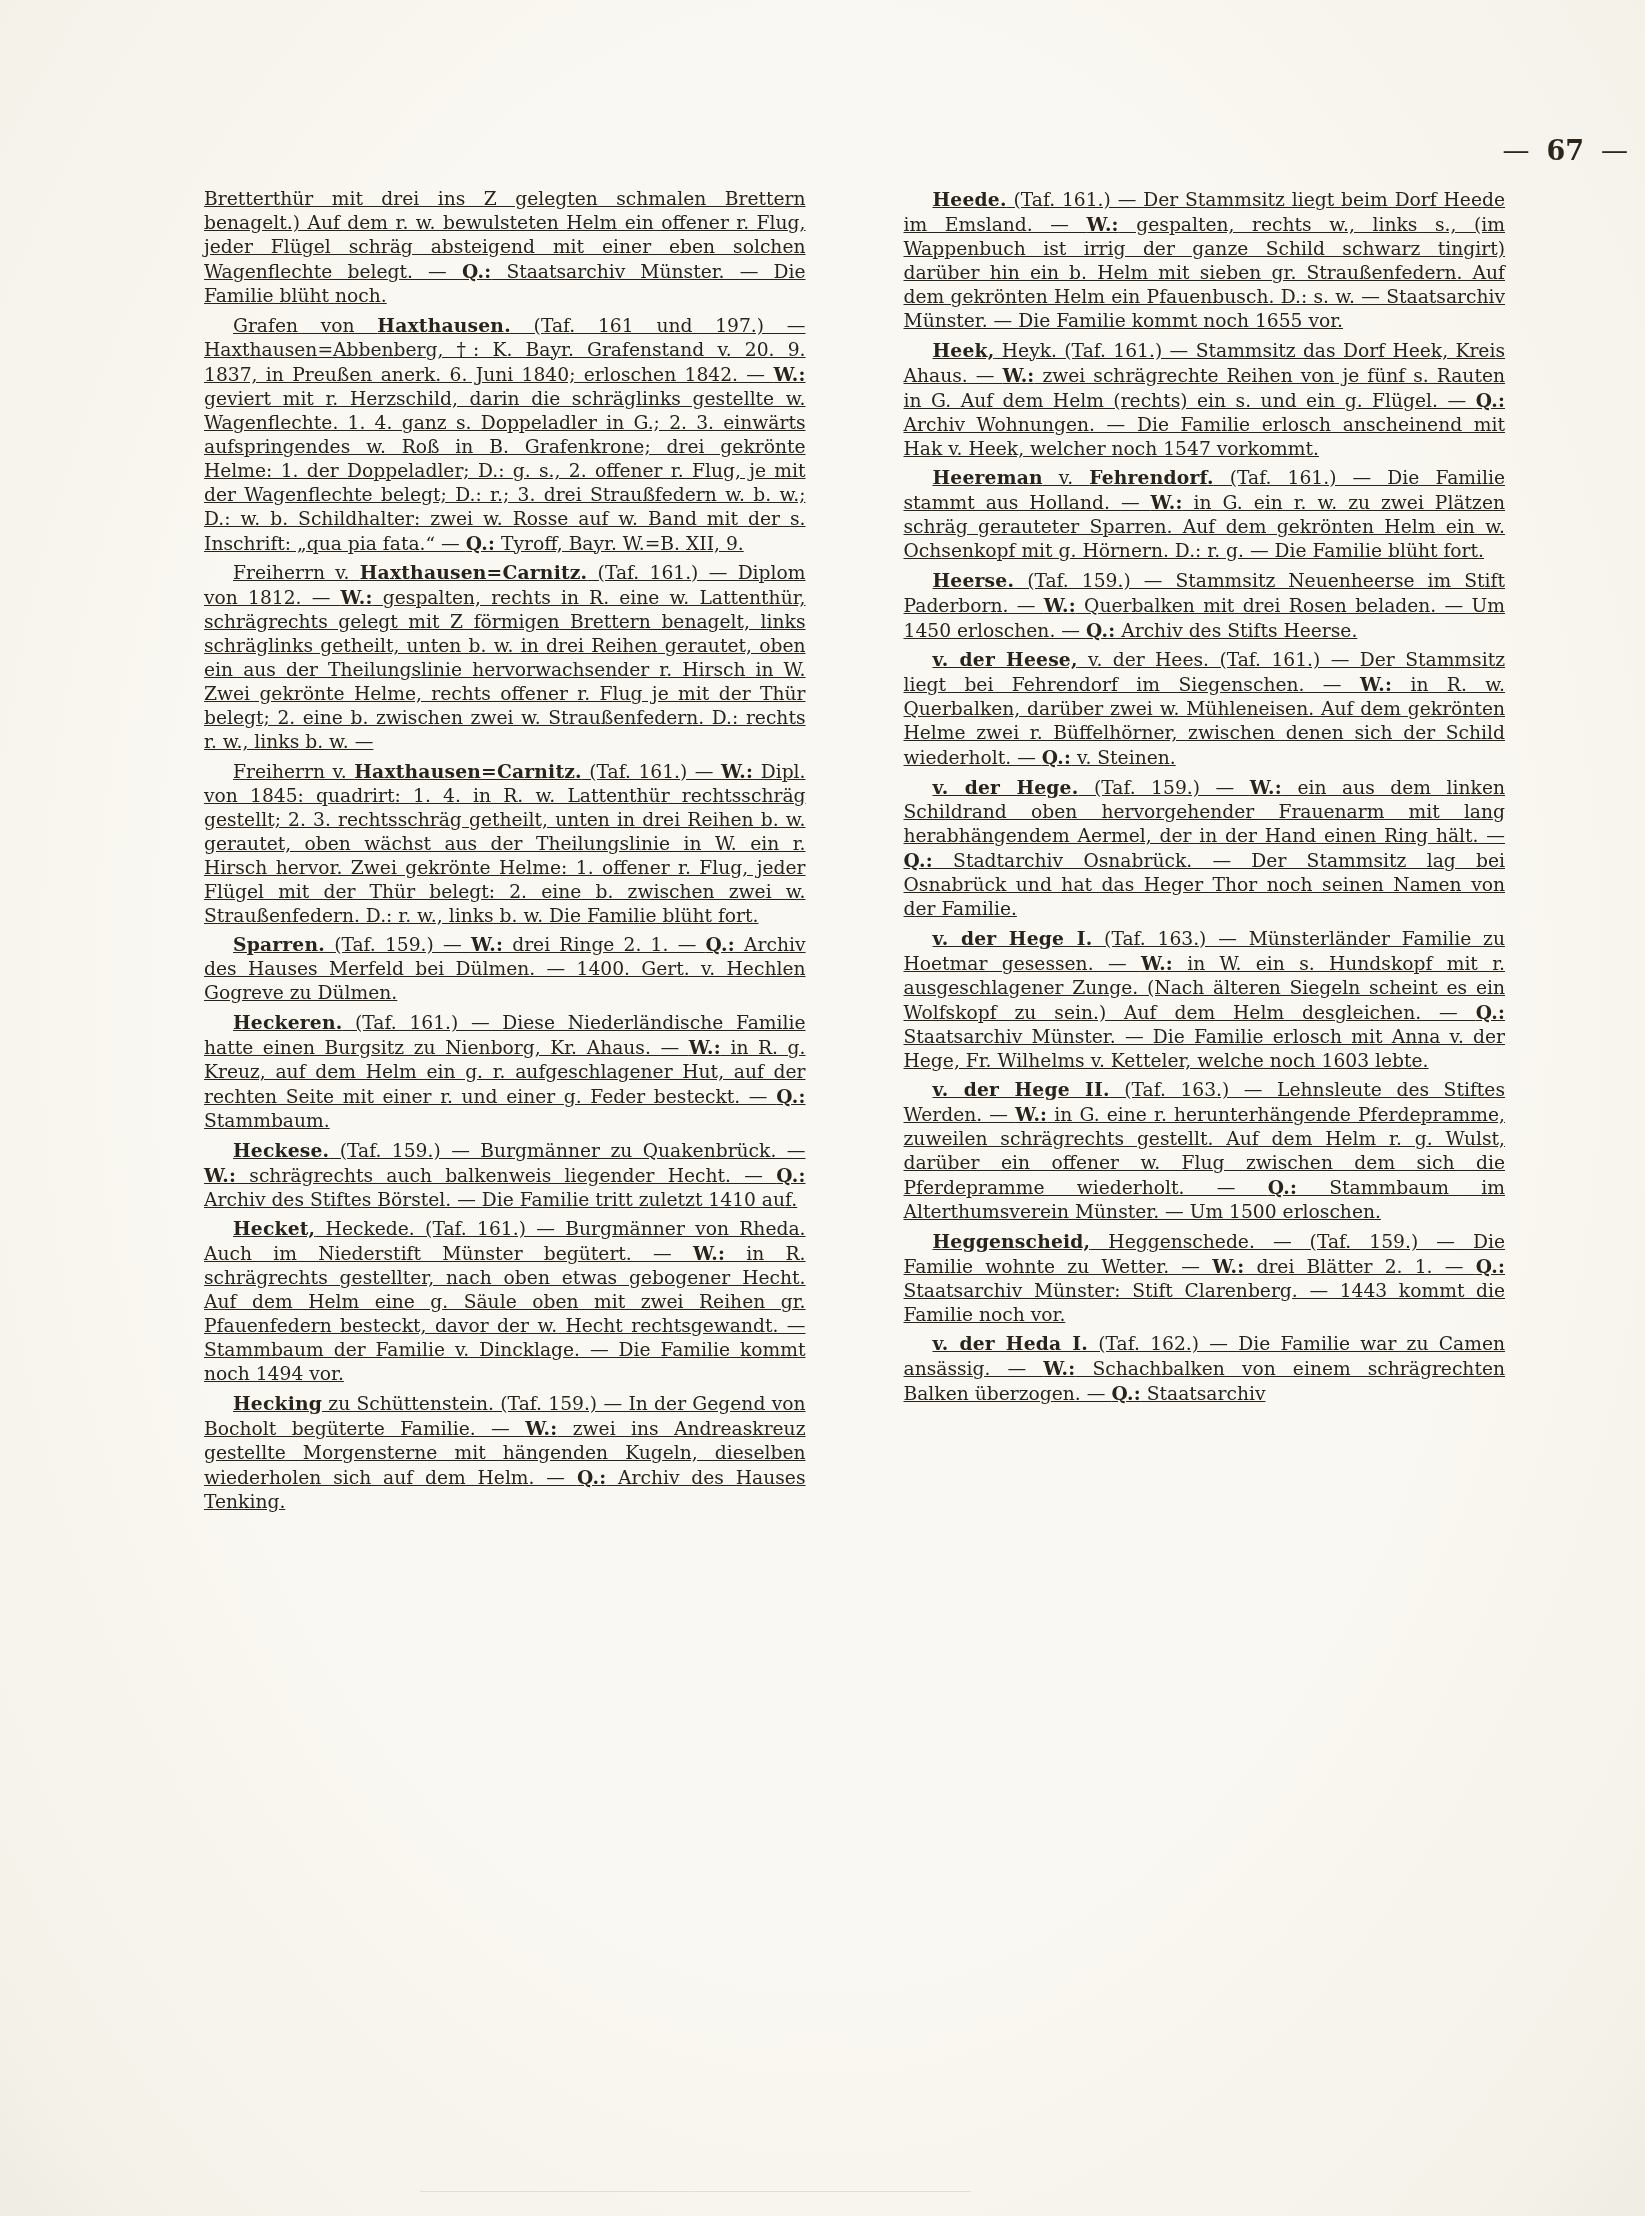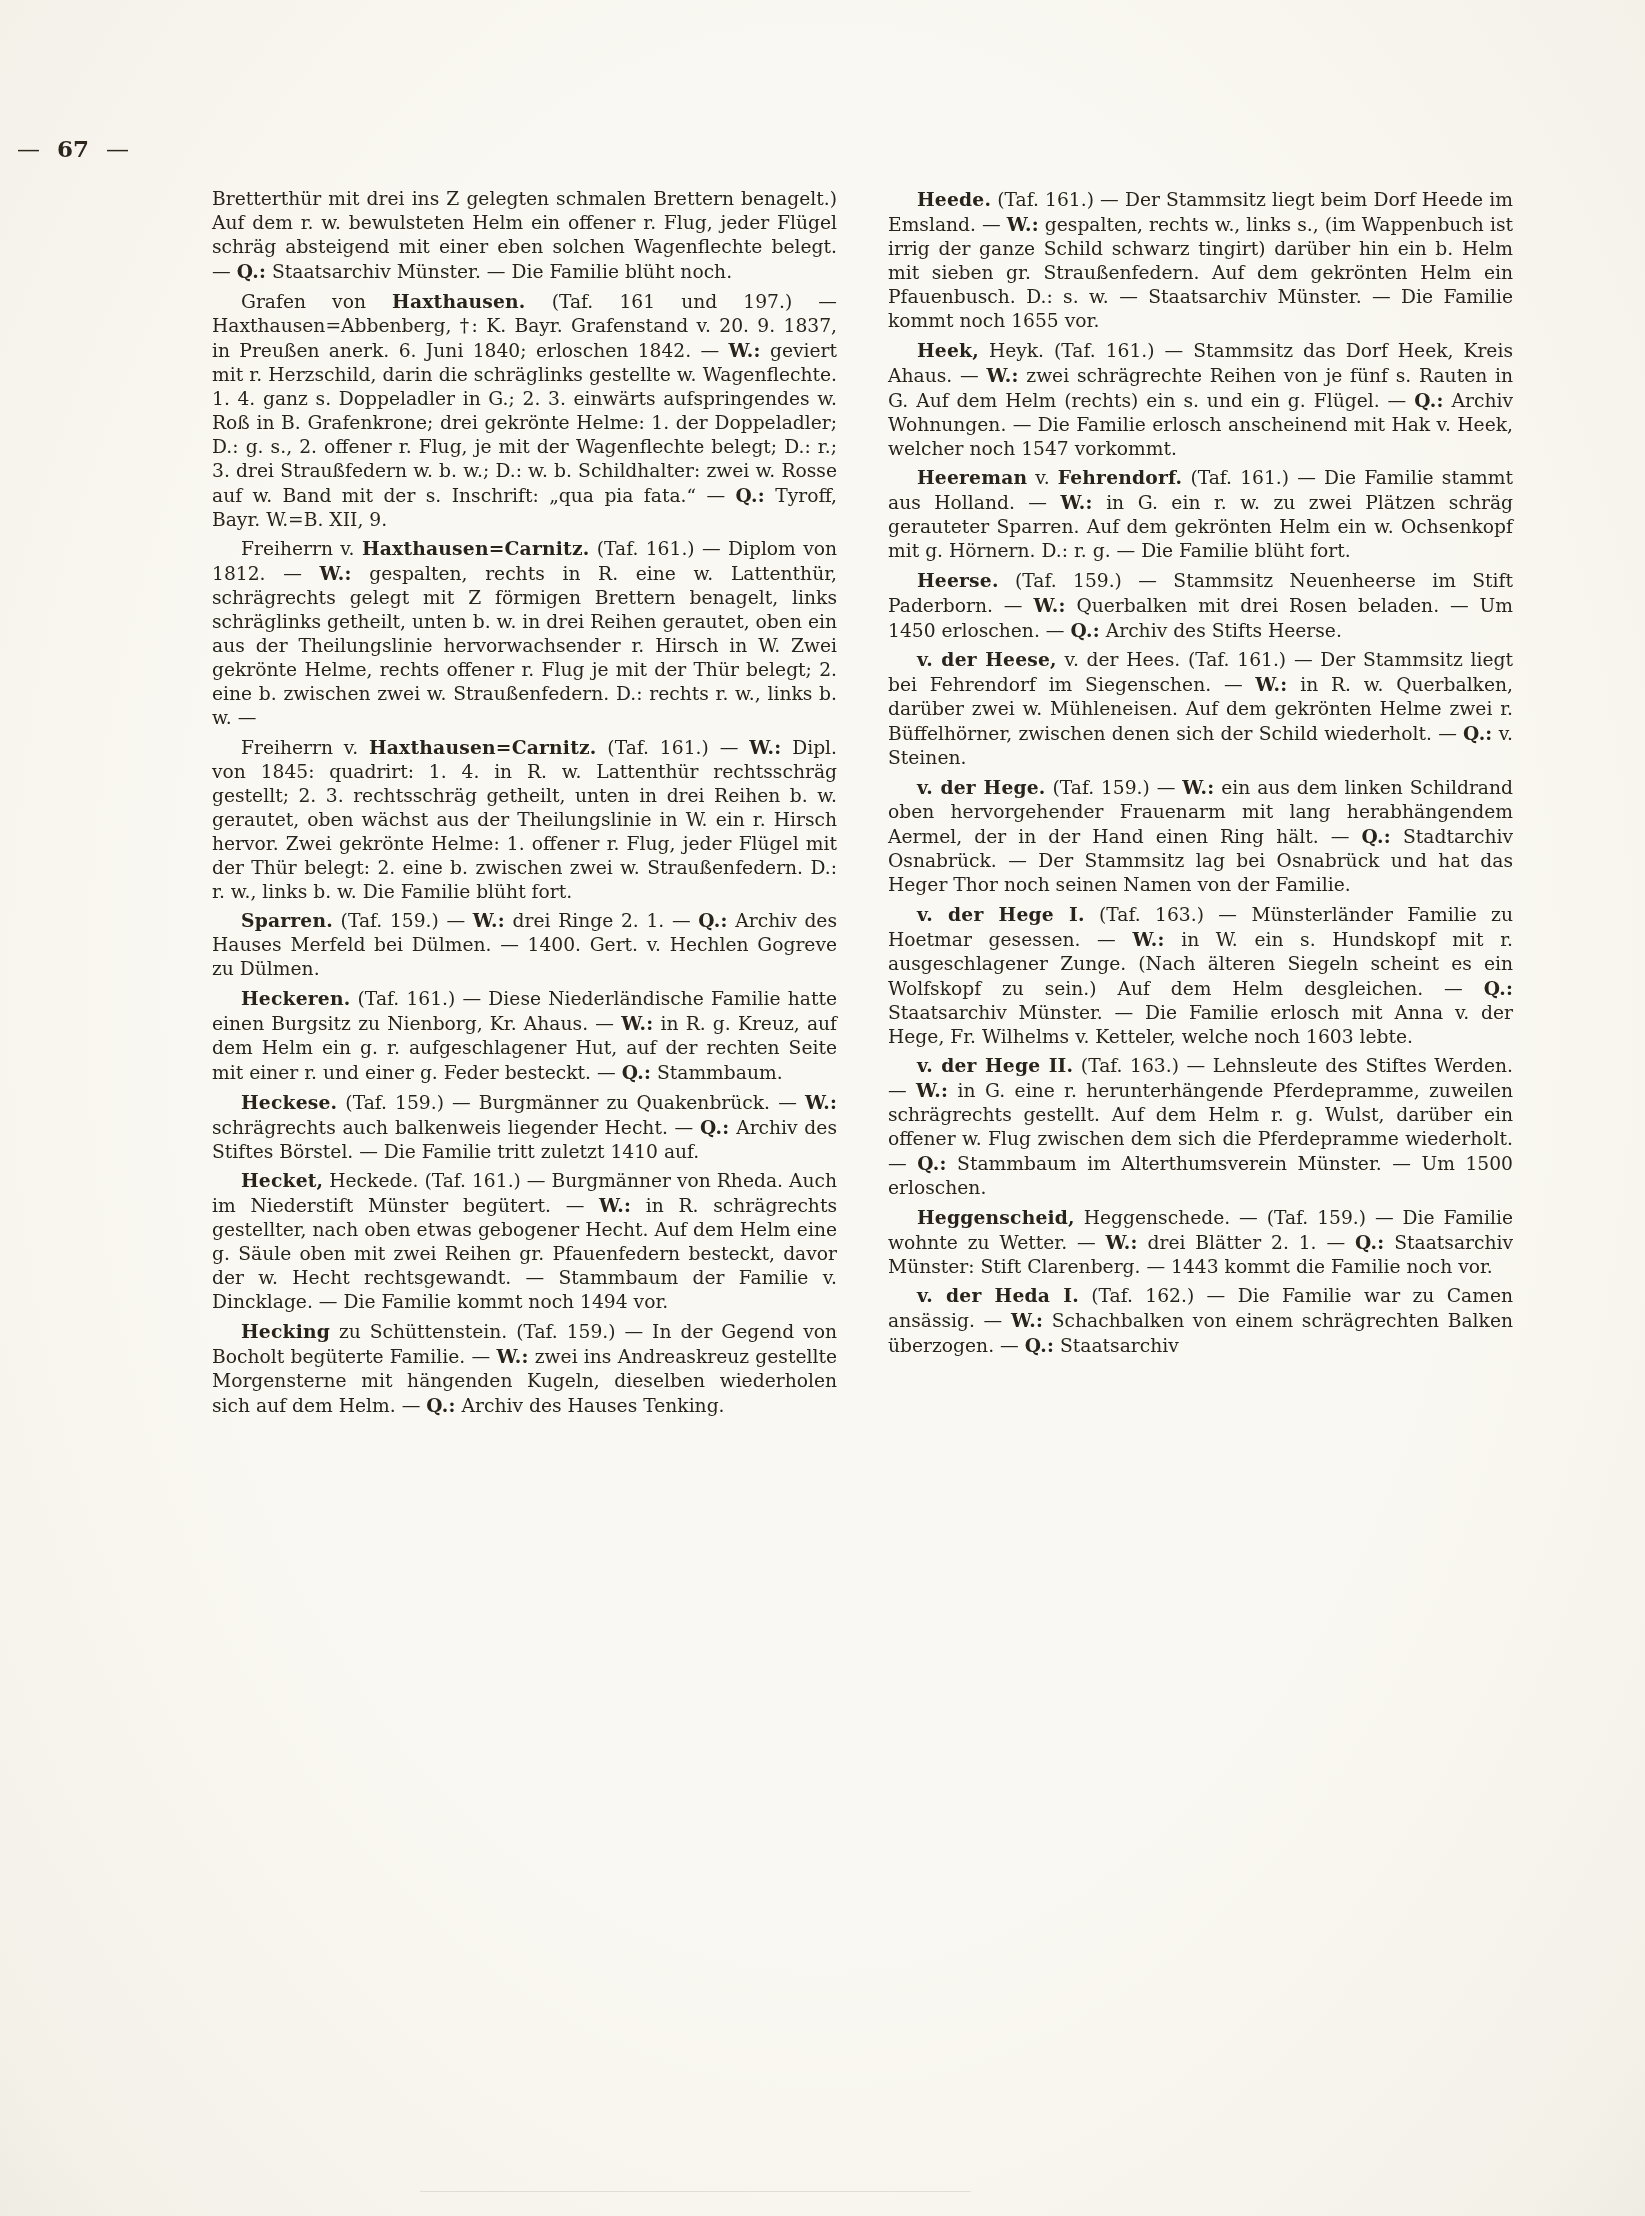--- a/index.html
+++ b/index.html
@@ -12,33 +12,34 @@
     background: radial-gradient(ellipse at 50% 45%, #faf8f2 55%, #f4f1e9 92%, #efece3 100%);
     color: #29241b;
     font-family: "DejaVu Serif", "Liberation Serif", serif;
     overflow: hidden;
   }
   .pagenum {
     position: absolute;
     top: 135px;
     left: 0;
     width: 100%;
-    text-align: left;
-    font-size: 23px;
+    text-align: right;
+    font-size: 27px;
     font-weight: bold;
     color: #2c261d;
   }
   .pagenum .dash { margin: 0 17px; font-weight: normal; }
   .columns {
     position: absolute;
     top: 187px;
-    left: 212px;
+    left: 204px;
     width: 1301px;
     display: flex;
-    gap: 51px;
+    gap: 98px;
+    text-decoration: underline;
   }
   .col {
     flex: 1;
     font-size: 18.7px;
     line-height: 24px;
     text-align: justify;
     hyphens: auto;
     -webkit-hyphens: auto;
   }
   .entry { margin: 0 0 4.6px 0; text-indent: 29px; }

